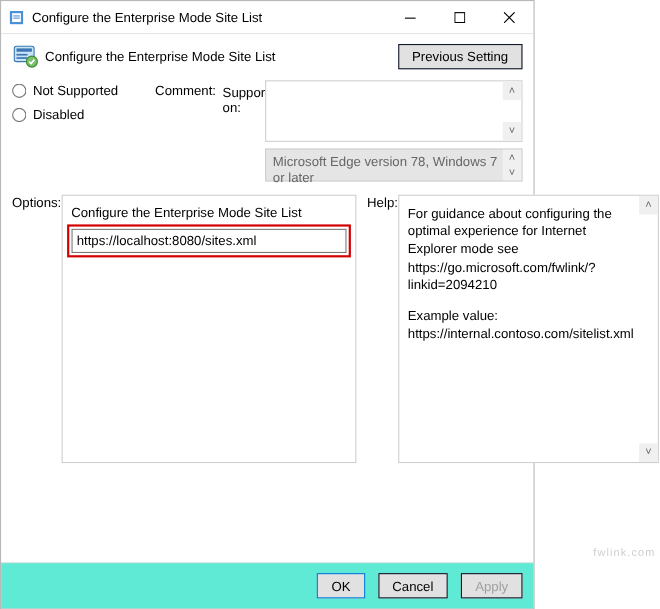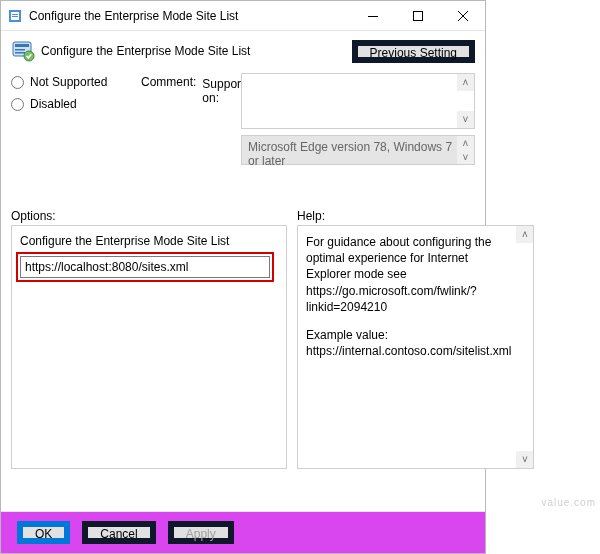--- a/index.html
+++ b/index.html
@@ -20,21 +20,21 @@
   .titlebar .icon { width:16px; height:16px; margin:0 6px; display:flex; align-items:center; justify-content:center; }
   .titlebar .title { flex:1; font-size:12px; color:#000; }
   .titlebar .winbtns { display:flex; height:100%; }
   .titlebar .winbtn { width:45px; height:100%; display:flex; align-items:center; justify-content:center; font-size:12px; color:#000; }
 
   
   .header-row { display:flex; align-items:center; padding:8px 10px 10px 10px; }
   .header-row .hicon { width:24px; height:24px; margin-right:6px; display:flex; align-items:center; justify-content:center; }
   .header-row .hname { flex:1; font-size:12px; color:#000; }
   .wbtn {
-    border:6px solid #0f172a; background:#e1e1e1; height:23px; padding:0 12px;
+    border:1px solid #0f172a; background:#e1e1e1; height:23px; padding:0 12px;
     font-family:inherit; font-size:12px; margin-left:6px; cursor:pointer;
   }
   .wbtn.disabled { color:#a0a0a0; }
   .wbtn.primary { border-color:#0078d7; }
 
   
   .mid { display:grid; grid-template-columns:130px 100px 1fr; padding:0 10px 6px 10px; }
   .radios { grid-column:1; display:flex; flex-direction:column; gap:8px; padding-top:2px; }
   .radio-row { display:flex; align-items:center; gap:6px; cursor:pointer; }
   .radio-row input { margin:0; }
@@ -46,40 +46,40 @@
     height:56px; border:1px solid #cfcfcf; background:#fff; position:relative; font-size:12px;
   }
   .supported-box {
     height:30px; border:1px solid #cfcfcf; background:#e5e5e5; padding:4px 20px 4px 6px; position:relative; color:#666;
   }
   .scroll-arrows { position:absolute; right:0; top:0; bottom:0; width:17px; display:flex; flex-direction:column; justify-content:space-between; }
   .scroll-arrows span { height:17px; display:flex; align-items:center; justify-content:center; color:#666; font-size:10px; background:#f0f0f0; }
 
   
   .oh-row { display:flex; padding:6px 10px 4px 10px; gap:10px; }
-  .oh-row .col { flex:1; display:flex; flex-direction:column;margin-top:32px; }
+  .oh-row .col { flex:1; display:flex; flex-direction:row; }
   .oh-row .col.left { flex:0 0 276px; }
   .panel-label { margin-bottom:2px; }
 
   .panel {
     border:1px solid #cfcfcf; background:#fff; padding:8px; position:relative;
   }
   .oh-row .left .panel { height:244px; }
   .oh-row .right .panel { height:244px; }
   .options-title { margin-bottom:8px; }
   .sitelist-input {
     width:250px; height:22px; border:1px solid #7a7a7a; padding:2px 4px; font-family:Liberation Sans, sans-serif; font-size:12px;
     outline:2px solid #d40000; outline-offset:2px;
   }
   .help-text { white-space:normal; line-height:1.35; padding-right:14px; }
   .help-text p { margin:0 0 12px 0; }
   .panel .scroll-arrows { position:absolute; right:0; top:0; bottom:0; }
 
   
-  .footer { margin-top:auto; border-top:1px solid #e5e5e5; background:#d946ef; height:42px; display:flex; align-items:center; justify-content:flex-start; padding:0 10px; gap:6px; }
+  .footer { margin-top:auto; border-top:1px solid #e5e5e5; background:#5eead4; height:42px; display:flex; align-items:center; justify-content:flex-end; padding:0 10px; gap:6px; }
 
   
   .wm { position:absolute; right:4px; bottom:46px; font-size:10px; color:#cfcfcf; pointer-events:none; letter-spacing:1px; }
 
   .root { position:relative; width:600px; height:554px; }
 </style>
 </head>
 <body>
 <div class="root">
 <div class="window">
@@ -187,14 +187,14 @@
     </div>
   </div>
 
   <div class="footer">
     <button class="wbtn primary">OK</button>
     <button class="wbtn">Cancel</button>
     <button class="wbtn disabled">Apply</button>
   </div>
 
 </div>
-<div class="wm">value.com</div>
+<div class="wm">fwlink.com</div>
 </div>
 
 </body></html>

